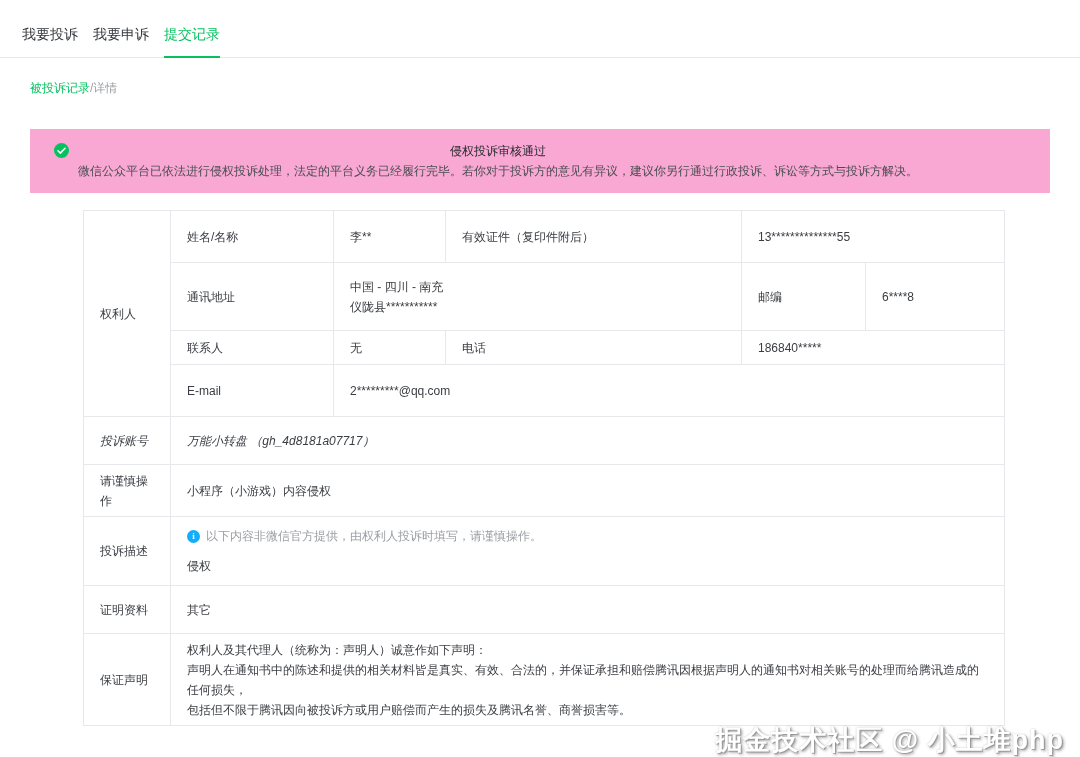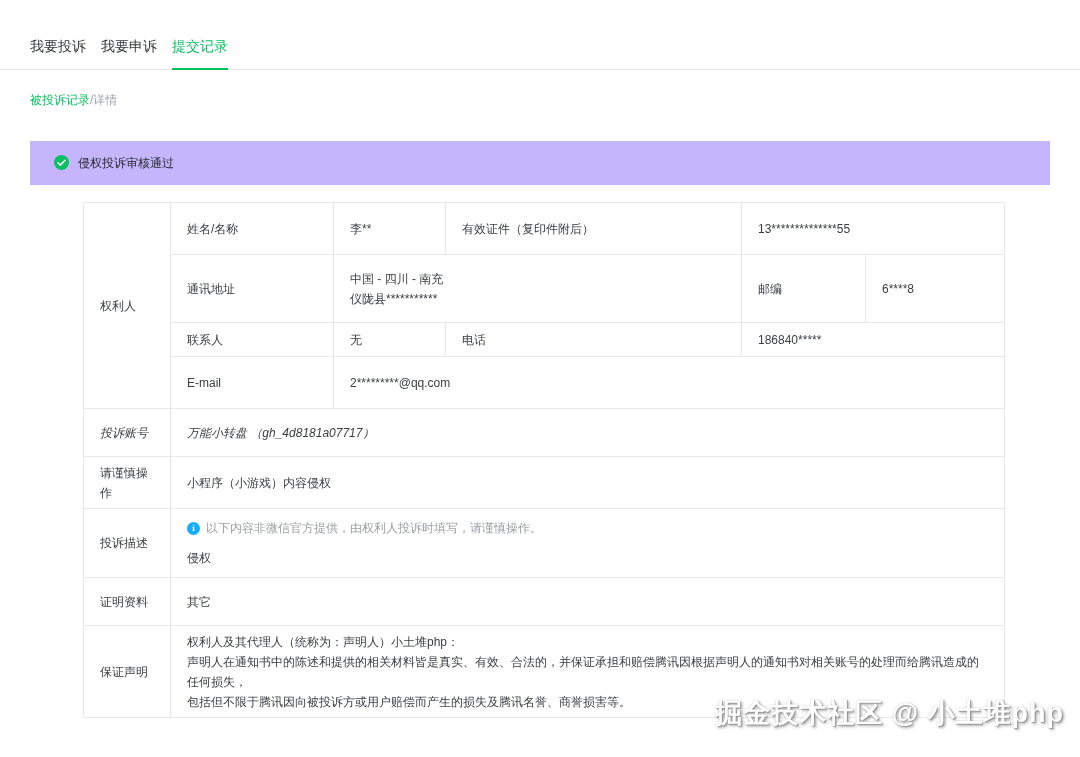--- a/index.html
+++ b/index.html
@@ -7,22 +7,22 @@
   body {
     background: #ffffff;
     font-family: "Liberation Sans", "DejaVu Sans", sans-serif;
     color: #35383d;
     position: relative;
     overflow: hidden;
   }
 
   
   .tabbar {
-    margin-top: 32px;
-    padding: 0 30px;
+    margin-top: 20px;
+    padding: 0 22px;
     display: flex;
     gap: 15px;
     border-bottom: 1px solid #e7e7eb;
   }
   .tab {
     font-size: 14px;
     line-height: 17px;
     padding: 6px 0 13px;
     color: #35383d;
     cursor: pointer;
@@ -43,21 +43,21 @@
     display: flex;
     gap: 0;
     align-items: center;
   }
   .breadcrumb .link { color: #07c160; cursor: pointer; }
   .breadcrumb .sep, .breadcrumb .current { color: #9b9ea3; }
 
   
   .notice {
     margin: 33px 30px 0;
-    background: #c4b5fd;
+    background: #f9a8d4;
     padding: 13px 24px 13px 24px;
     display: flex;
     gap: 9px;
     align-items: flex-start;
     text-align: center;
   }
   .check-icon { flex: 0 0 15px; width: 15px; height: 15px; margin-top: 1px; }
   .notice-title { font-size: 12px; line-height: 18px; color: #26292e; }
   .notice-desc  { font-size: 12px; line-height: 18px; color: #4a4d52; margin-top: 2px; }
 
@@ -106,21 +106,21 @@
     align-items: center;
     justify-content: center;
     font-family: "Liberation Serif", serif;
   }
   .desc-value { margin-top: 10px; }
 
   
   .watermark {
     position: absolute;
     right: 16px;
-    top: 695px;
+    top: 722px;
     font-size: 27px;
     font-weight: bold;
     letter-spacing: 1px;
     color: #ffffff;
     text-shadow: 1px 1px 0 rgba(130,130,130,0.55), 2px 2px 3px rgba(60,60,60,0.45), 0 0 2px rgba(120,120,120,0.4);
     white-space: nowrap;
     pointer-events: none;
   }
 </style>
 </head>
@@ -138,20 +138,21 @@
   <span class="current">详情</span>
 </div>
 
 <div class="notice">
   <svg class="check-icon" viewBox="0 0 20 20">
     <circle cx="10" cy="10" r="10" fill="#07c160"></circle>
     <path d="M5.3 10.4l3.1 3.1 6.3-6.6" stroke="#ffffff" stroke-width="2" fill="none" stroke-linecap="round" stroke-linejoin="round"></path>
   </svg>
   <div>
     <div class="notice-title">侵权投诉审核通过</div>
+    <div class="notice-desc">微信公众平台已依法进行侵权投诉处理，法定的平台义务已经履行完毕。若你对于投诉方的意见有异议，建议你另行通过行政投诉、诉讼等方式与投诉方解决。</div>
   </div>
 </div>
 
 <table class="detail">
   <colgroup>
     <col style="width:87px">
       <col style="width:163px">
       <col style="width:112px">
     <col style="width:296px">
       <col style="width:124px">
@@ -202,21 +203,21 @@
       <div class="desc-value">侵权</div>
     </td>
   </tr>
   <tr class="r8">
     <td class="head-cell">证明资料</td>
     <td colspan="5">其它</td>
   </tr>
   <tr class="r9">
     <td class="head-cell">保证声明</td>
     <td colspan="5">
-      <div>权利人及其代理人（统称为：声明人）小土堆php：</div>
+      <div>权利人及其代理人（统称为：声明人）诚意作如下声明：</div>
       <div>声明人在通知书中的陈述和提供的相关材料皆是真实、有效、合法的，并保证承担和赔偿腾讯因根据声明人的通知书对相关账号的处理而给腾讯造成的任何损失，</div>
       <div>包括但不限于腾讯因向被投诉方或用户赔偿而产生的损失及腾讯名誉、商誉损害等。</div>
     </td>
   </tr>
 </tbody>
   </table>
 
 <div class="watermark">掘金技术社区 @ 小土堆php</div>
 
 </body></html>

